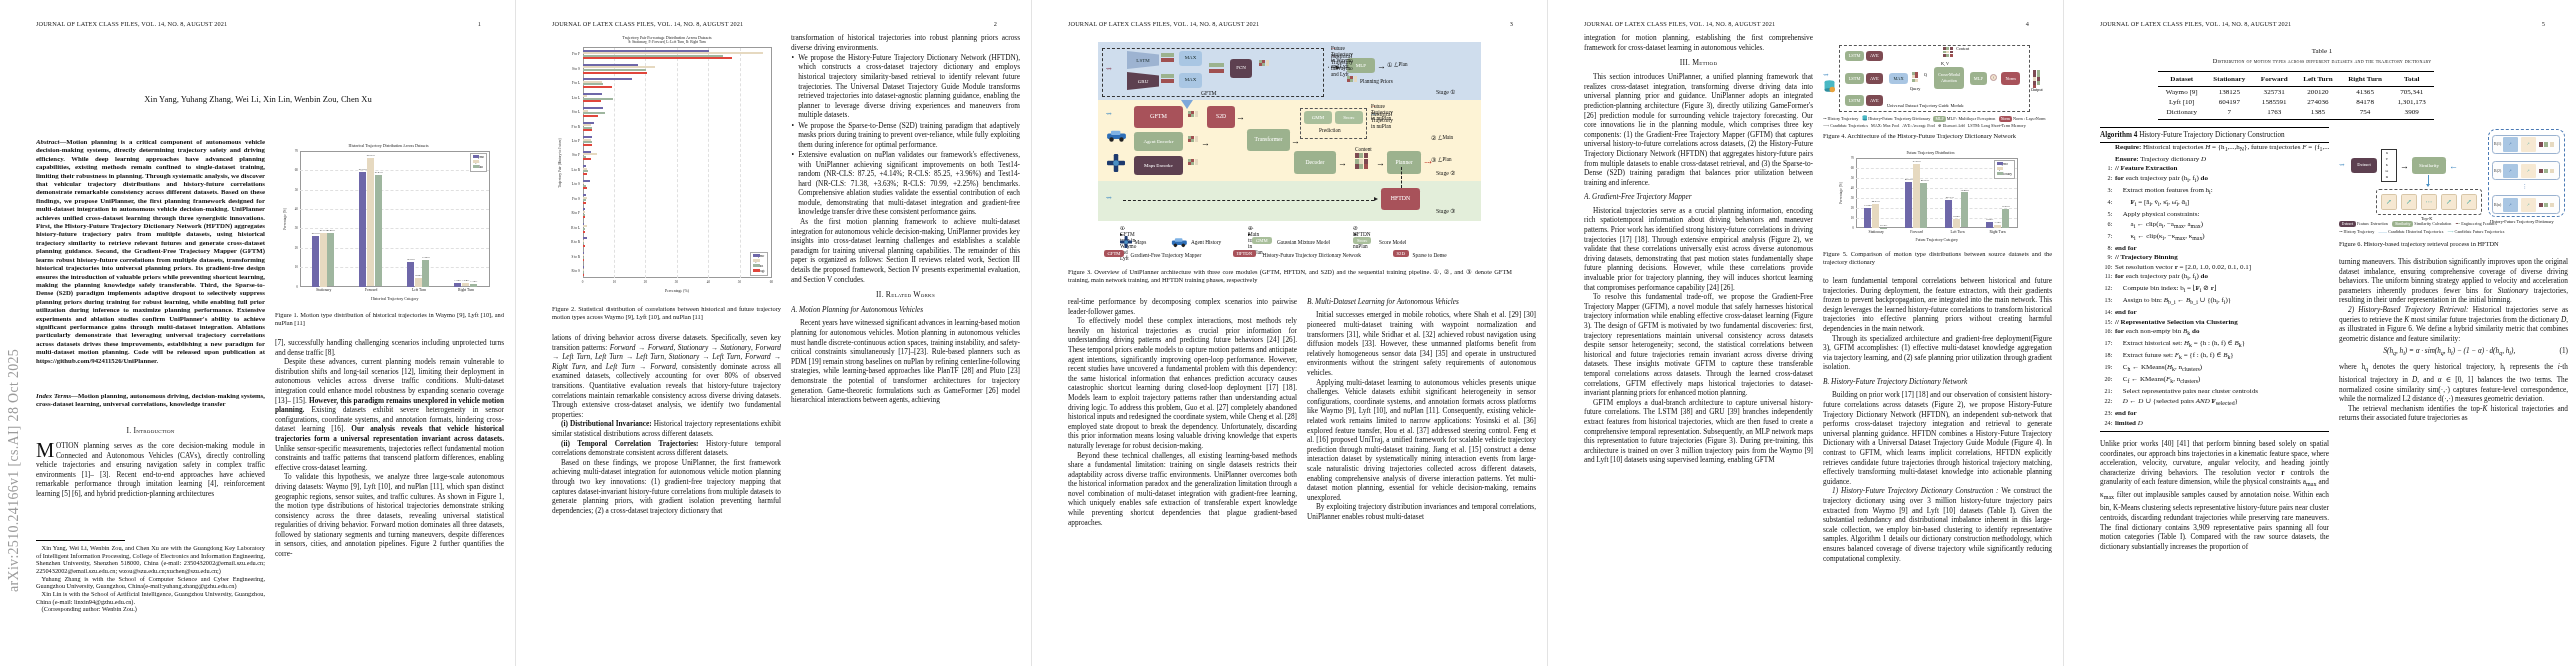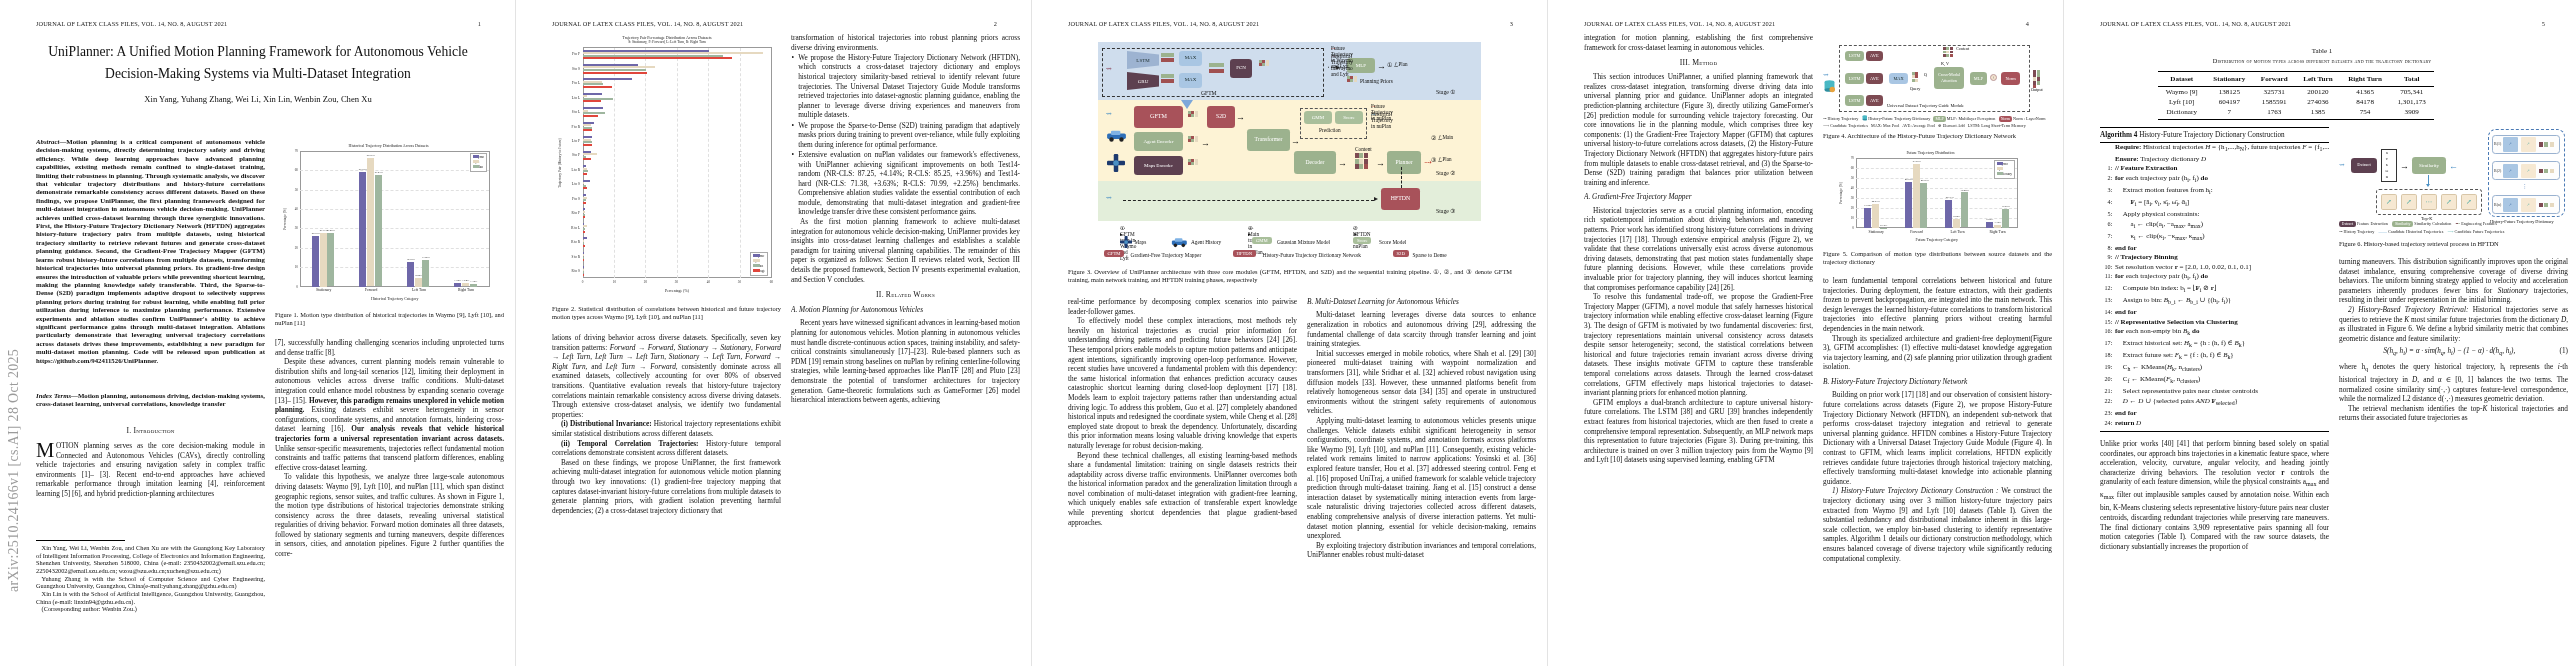--- a/index.html
+++ b/index.html
@@ -65,21 +65,20 @@
 <body>
 
 <div id="sheet">
 
   <div class="page">
     <div class="hdr">
       <span>JOURNAL OF LATEX CLASS FILES, VOL. 14, NO. 8, AUGUST 2021</span>
       <span class="pg">1</span>
     </div>
     <div class="wm">arXiv:2510.24166v1  [cs.AI]  28 Oct 2025</div>
-    <div class="title">UniPlanner: A Unified Motion Planning Framework for Autonomous Vehicle Decision-Making Systems via Multi-Dataset Integration</div>
     <div class="authors">Xin Yang, Yuhang Zhang, Wei Li, Xin Lin, Wenbin Zou, Chen Xu</div>
 
     <div class="col abstract" style="left:36px;top:138px;height:251px">
       <p class="ni"><span><i>Abstract</i>—Motion planning is a critical component of autonomous vehicle decision-making systems, directly determining trajectory safety and driving efficiency. While deep learning approaches have advanced planning capabilities, existing methods remain confined to single-dataset training, limiting their robustness in planning. Through systematic analysis, we discover that vehicular trajectory distributions and history-future correlations demonstrate remarkable consistency across different datasets. Based on these findings, we propose UniPlanner, the first planning framework designed for multi-dataset integration in autonomous vehicle decision-making. UniPlanner achieves unified cross-dataset learning through three synergistic innovations. First, the History-Future Trajectory Dictionary Network (HFTDN) aggregates history-future trajectory pairs from multiple datasets, using historical trajectory similarity to retrieve relevant futures and generate cross-dataset planning guidance. Second, the Gradient-Free Trajectory Mapper (GFTM) learns robust history-future correlations from multiple datasets, transforming historical trajectories into universal planning priors. Its gradient-free design ensures the introduction of valuable priors while preventing shortcut learning, making the planning knowledge safely transferable. Third, the Sparse-to-Dense (S2D) paradigm implements adaptive dropout to selectively suppress planning priors during training for robust learning, while enabling full prior utilization during inference to maximize planning performance. Extensive experiments and ablation studies confirm UniPlanner's ability to achieve significant performance gains through multi-dataset integration. Ablations particularly demonstrate that leveraging universal trajectory correlations across datasets drives these improvements, establishing a new paradigm for multi-dataset motion planning. Code will be released upon publication at</span>
       <span>https://github.com/942411526/UniPlanner.</span></p>
     </div>
     <div class="col" style="left:36px;top:392px;height:29px;font-weight:bold;font-size:6.8px;line-height:8.4px">
       <p class="ni"><i>Index Terms</i>—Motion planning, autonomous driving, decision-making systems, cross-dataset learning, universal correlations, knowledge transfer</p>
     </div>
     <h3 class="sec" style="position:absolute;left:36px;top:426px;width:229px;margin:0">I. Introduction</h3>
@@ -501,21 +500,20 @@
     <div class="col" style="left:36px;top:297px;height:350px">
       <div>
           <p class="ni">real-time performance by decomposing complex scenarios into pairwise leader-follower games.</p>
           <p>To effectively model these complex interactions, most methods rely heavily on historical trajectories as crucial prior information for understanding driving patterns and predicting future behaviors [24] [26]. These temporal priors enable models to capture motion patterns and anticipate agent intentions, significantly improving open-loop performance. However, recent studies have uncovered a fundamental problem with this dependency: the same historical information that enhances prediction accuracy causes catastrophic shortcut learning during closed-loop deployment [17] [18]. Models learn to exploit trajectory patterns rather than understanding actual driving logic. To address this problem, Guo et al. [27] completely abandoned historical inputs and redesigned the coordinate system, while Cheng et al. [28] employed state dropout to break the dependency. Unfortunately, discarding this prior information means losing valuable driving knowledge that experts naturally leverage for robust decision-making.</p>
           <p>Beyond these technical challenges, all existing learning-based methods share a fundamental limitation: training on single datasets restricts their adaptability across diverse traffic environments. UniPlanner overcomes both the historical information paradox and the generalization limitation through a novel combination of multi-dataset integration with gradient-free learning, which uniquely enables safe extraction of transferable expert knowledge while preventing shortcut dependencies that plague gradient-based approaches.</p>
         </div>
     </div>
     <div class="col" style="left:275px;top:297px;height:350px">
       <div class="subsec" style="margin-top:0">B. Multi-Dataset Learning for Autonomous Vehicles</div>
       <div>
-          <p>Multi-dataset learning leverages diverse data sources to enhance generalization in robotics and autonomous driving [29], addressing the fundamental challenge of data scarcity through transfer learning and joint training strategies.</p>
           <p>Initial successes emerged in mobile robotics, where Shah et al. [29] [30] pioneered multi-dataset training with waypoint normalization and transformers [31], while Sridhar et al. [32] achieved robust navigation using diffusion models [33]. However, these unmanned platforms benefit from relatively homogeneous sensor data [34] [35] and operate in unstructured environments without the stringent safety requirements of autonomous vehicles.</p>
           <p>Applying multi-dataset learning to autonomous vehicles presents unique challenges. Vehicle datasets exhibit significant heterogeneity in sensor configurations, coordinate systems, and annotation formats across platforms like Waymo [9], Lyft [10], and nuPlan [11]. Consequently, existing vehicle-related work remains limited to narrow applications: Yosinski et al. [36] explored feature transfer, Hou et al. [37] addressed steering control. Feng et al. [16] proposed UniTraj, a unified framework for scalable vehicle trajectory prediction through multi-dataset training. Jiang et al. [15] construct a dense interaction dataset by systematically mining interaction events from large-scale naturalistic driving trajectories collected across different datasets, enabling comprehensive analysis of diverse interaction patterns. Yet multi-dataset motion planning, essential for vehicle decision-making, remains unexplored.</p>
           <p>By exploiting trajectory distribution invariances and temporal correlations, UniPlanner enables robust multi-dataset</p>
         </div>
     </div>
   </div>
 
   <div class="page">
     <div class="hdr">
       <span>JOURNAL OF LATEX CLASS FILES, VOL. 14, NO. 8, AUGUST 2021</span>
@@ -754,21 +752,21 @@
           <div class="aline"><span class="num">14:</span><span style="padding-left:0px"><b>end for</b></span></div>
           <div class="aline"><span class="num">15:</span><span style="padding-left:0px"><b>// Representative Selection via Clustering</b></span></div>
           <div class="aline"><span class="num">16:</span><span style="padding-left:0px"><b>for</b> each non-empty bin <i>B</i><sub>k</sub> <b>do</b></span></div>
           <div class="aline"><span class="num">17:</span><span style="padding-left:7.8px">Extract historical set: <i>H</i><sub>k</sub> = {h : (h, f) ∈ <i>B</i><sub>k</sub>}</span></div>
           <div class="aline"><span class="num">18:</span><span style="padding-left:7.8px">Extract future set: <i>F</i><sub>k</sub> = {f : (h, f) ∈ <i>B</i><sub>k</sub>}</span></div>
           <div class="aline"><span class="num">19:</span><span style="padding-left:7.8px">C<sub>h</sub> ← KMeans(<i>H</i><sub>k</sub>, n<sub>clusters</sub>)</span></div>
           <div class="aline"><span class="num">20:</span><span style="padding-left:7.8px">C<sub>f</sub> ← KMeans(<i>F</i><sub>k</sub>, n<sub>clusters</sub>)</span></div>
           <div class="aline"><span class="num">21:</span><span style="padding-left:7.8px">Select representative pairs near cluster centroids</span></div>
           <div class="aline"><span class="num">22:</span><span style="padding-left:7.8px"><i>D</i> ← <i>D</i> ∪ {selected pairs <i>AND</i> <b>F</b><sub>selected</sub>}</span></div>
           <div class="aline"><span class="num">23:</span><span style="padding-left:0px"><b>end for</b></span></div>
-          <div class="aline"><span class="num">24:</span><span style="padding-left:0px"><b>return</b>  <i>D</i></span></div>
+          <div class="aline"><span class="num">24:</span><span style="padding-left:0px"><b>limited</b>  <i>D</i></span></div>
         </div>
     </div>
     <div class="col" style="left:36px;top:439px;height:208px">
       <div>
           <p class="ni">Unlike prior works [40] [41] that perform binning based solely on spatial coordinates, our approach bins trajectories in a kinematic feature space, where acceleration, velocity, curvature, angular velocity, and heading jointly characterize driving behaviors. The resolution vector <b>r</b> controls the granularity of each feature dimension, while the physical constraints a<sub>max</sub> and κ<sub>max</sub> filter out implausible samples caused by annotation noise. Within each bin, K-Means clustering selects representative history-future pairs near cluster centroids, discarding redundant trajectories while preserving rare maneuvers. The final dictionary contains 3,909 representative pairs spanning all four motion categories (Table I). Compared with the raw source datasets, the dictionary substantially increases the proportion of</p>
         </div>
     </div>
 
     <div class="fig" style="left:275px;top:127px;width:229px;height:100px">
       <span class="arr" style="left:0px;top:34px;color:#4a90c4;font-size:6.7px">⇝</span>

